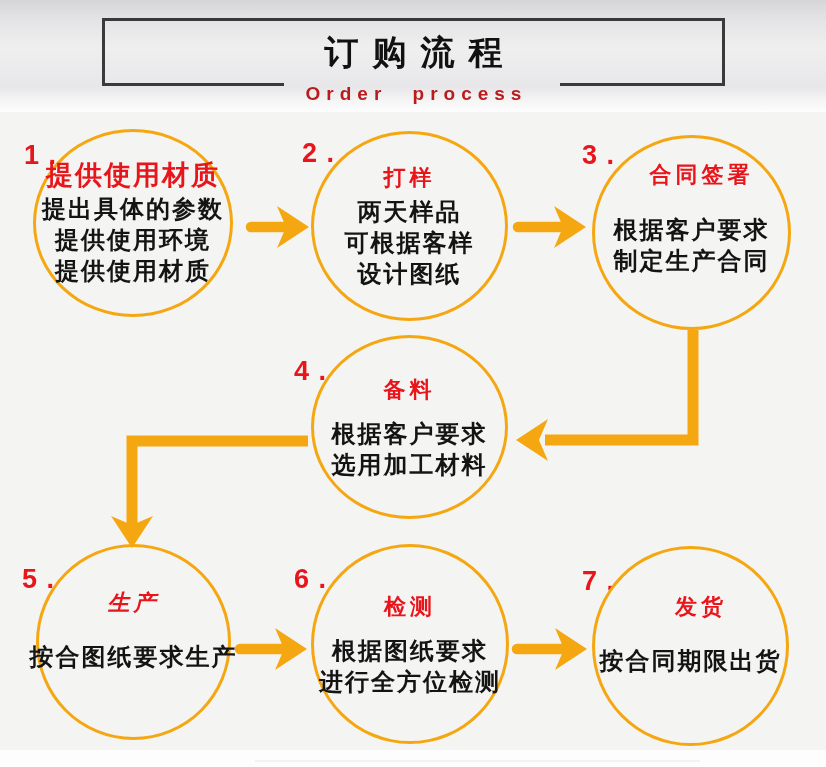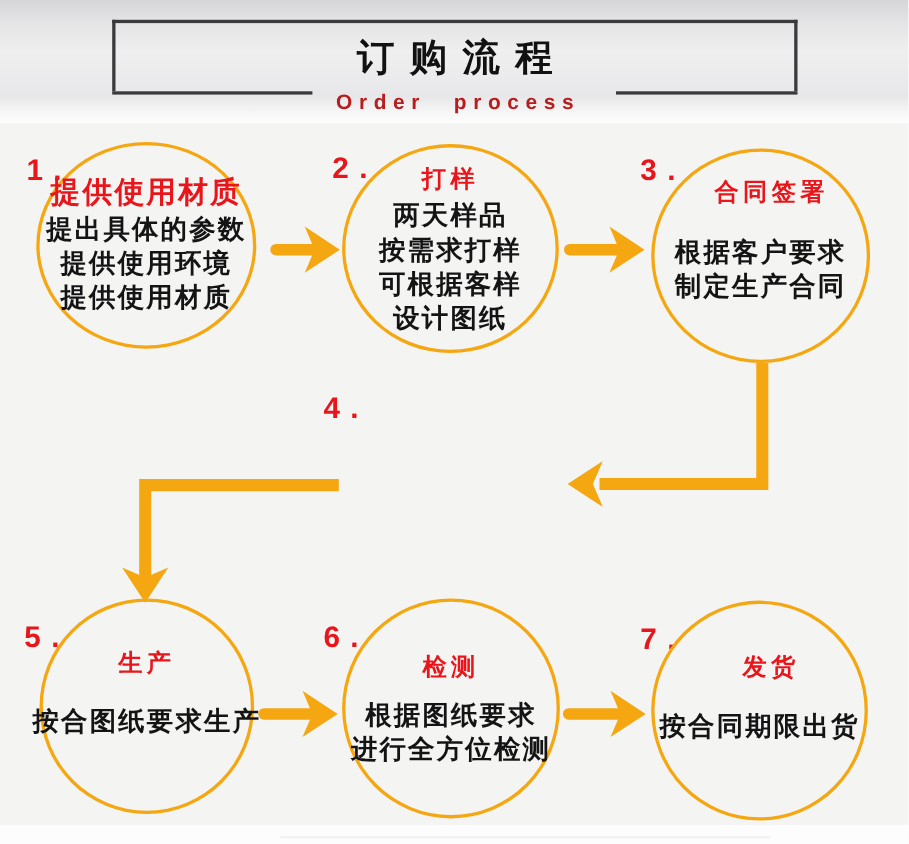--- a/index.html
+++ b/index.html
@@ -72,21 +72,21 @@
   #c2{left:311px;top:131px;width:197px;height:190px;}
   #c3{left:592px;top:135px;width:199px;height:195px;}
   #c4{left:311px;top:335px;width:197px;height:184px;}
   #c5{left:36px;top:544px;width:195px;height:196px;}
   #c6{left:311px;top:544px;width:198px;height:200px;}
   #c7{left:592px;top:546px;width:197px;height:200px;}
   #c1 .step-title{font-size:27px;letter-spacing:2px;margin-bottom:3px;}
   #c2 .step-title{margin-bottom:3px;}
   #c3 .step-title{margin-bottom:24px;margin-left:20px;}
   #c4 .step-title{margin-bottom:13px;}
-  #c5 .step-title{margin-bottom:23px;}
+  #c5 .step-title{margin-bottom:23px;font-style:italic;}
   #c6 .step-title{margin-bottom:13px;}
   #c7 .step-title{margin-bottom:23px;margin-left:21px;}
   #c3{padding-bottom:30px;}
   #c5{padding-bottom:24px;}
   #c7{padding-bottom:24px;}
   
   .step-num{
     position:absolute;color:var(--accent-red);
     font-size:27px;font-weight:bold;letter-spacing:1px;line-height:1;
     white-space:nowrap;
@@ -159,31 +159,35 @@
   <div class="circle" id="c1">
     <div class="step-title">提供使用材质</div>
     <div class="step-line">提出具体的参数</div>
     <div class="step-line">提供使用环境</div>
     <div class="step-line">提供使用材质</div>
   </div>
 
   <div class="circle" id="c2">
     <div class="step-title">打样</div>
     <div class="step-line">两天样品</div>
-    <div class="step-line">按需求打样</div>
     <div class="step-line">可根据客样</div>
     <div class="step-line">设计图纸</div>
   </div>
 
   <div class="circle" id="c3">
     <div class="step-title">合同签署</div>
     <div class="step-line">根据客户要求</div>
     <div class="step-line">制定生产合同</div>
   </div>
 
+  <div class="circle" id="c4">
+    <div class="step-title">备料</div>
+    <div class="step-line">根据客户要求</div>
+    <div class="step-line">选用加工材料</div>
+  </div>
 
   <div class="circle" id="c5">
     <div class="step-title">生产</div>
     <div class="step-line">按合图纸要求生产</div>
   </div>
 
   <div class="circle" id="c6">
     <div class="step-title">检测</div>
     <div class="step-line">根据图纸要求</div>
     <div class="step-line">进行全方位检测</div>

